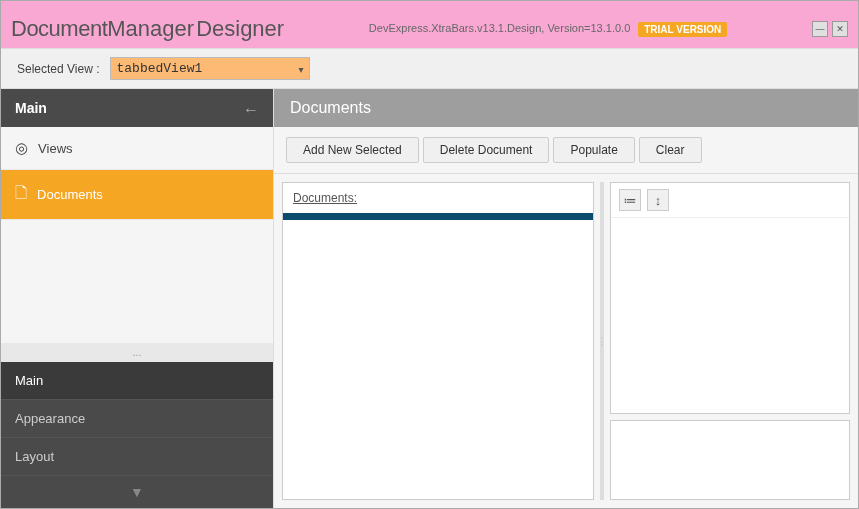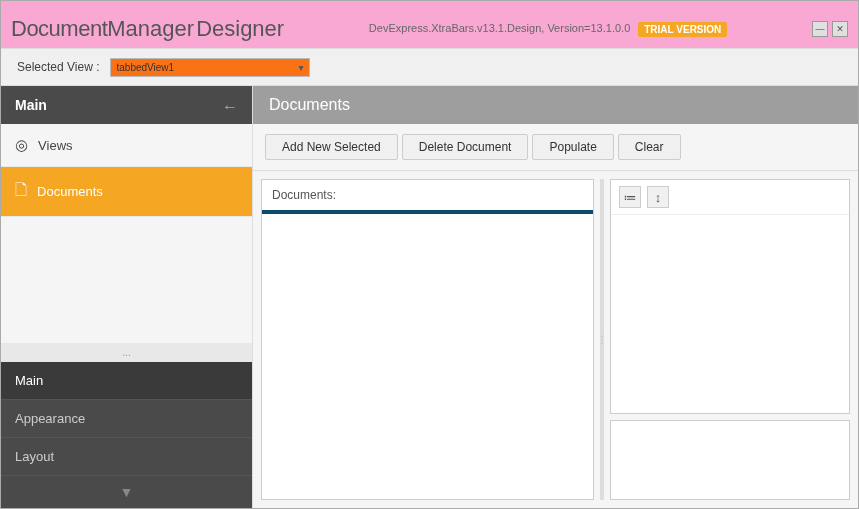--- a/index.html
+++ b/index.html
@@ -91,30 +91,31 @@
       gap: 10px;
       flex-shrink: 0;
     }
     .selected-view-label {
       font-size: 12px;
       color: #404040;
       white-space: nowrap;
     }
     .view-select {
       border: 1px solid #bbb;
-      background: #f97316;
+      background: #fdba74;
       padding: 3px 24px 3px 6px;
-      font-size: 10px;
+      font-size: 13px;
       color: #333;
       width: 200px;
       appearance: none;
       -webkit-appearance: none;
       position: relative;
       cursor: pointer;
       outline: none;
+      font-family: Liberation Mono, monospace;
     }
     .select-wrapper {
       position: relative;
       display: inline-block;
     }
     .select-arrow {
       position: absolute;
       right: 6px;
       top: 50%;
       transform: translateY(-50%);
@@ -122,21 +123,21 @@
       font-size: 10px;
       color: #555;
     }
     .main-content {
       display: flex;
       flex: 1;
       overflow: hidden;
     }
     
     .sidebar {
-      width: 252px;
+      width: 273px;
       flex-shrink: 0;
       background: #f0f0f0;
       display: flex;
       flex-direction: column;
       border-right: 1px solid #ddd;
     }
     .sidebar-header {
       background: #4a4a4a;
       color: white;
       display: flex;
@@ -248,21 +249,22 @@
       background: white;
       border: 1px solid #ccc;
       display: flex;
       flex-direction: column;
       overflow: hidden;
     }
     .docs-label {
       padding: 8px 10px;
       font-size: 12px;
       color: #555;
-      border-bottom: 4px solid #0c4a6e;
+      border-bottom: 7px solid #0c4a6e;
+      text-decoration: underline;
     }
     .docs-content {
       flex: 1;
     }
     .right-props-panel {
       width: 240px;
       display: flex;
       flex-direction: column;
       gap: 6px;
     }

